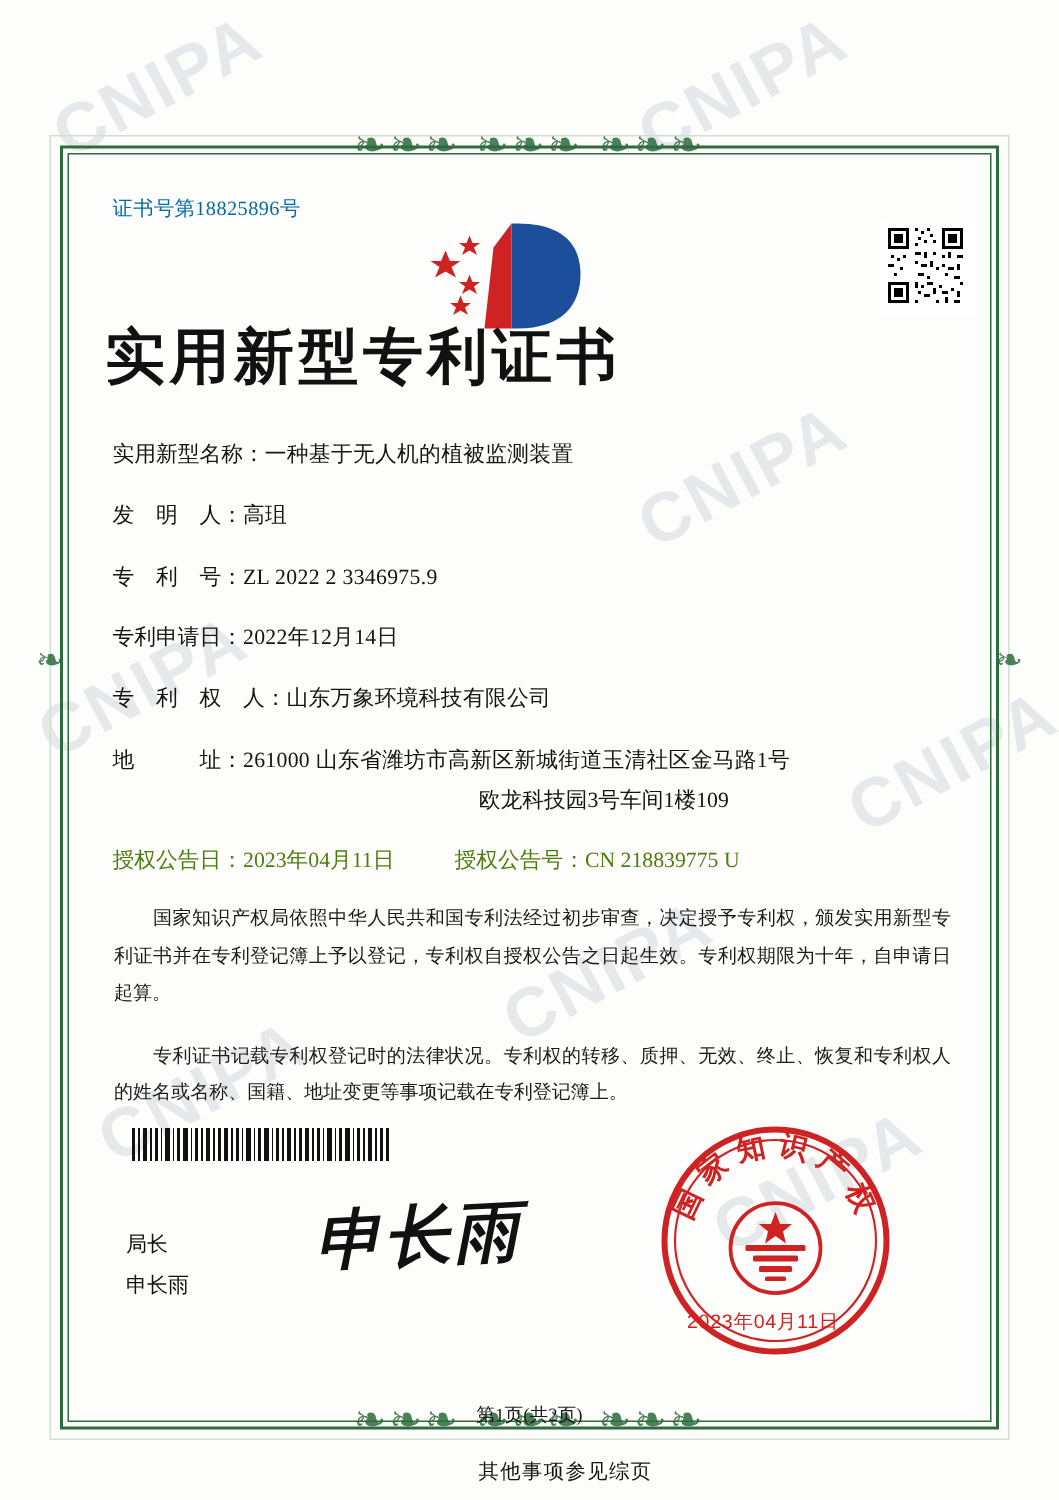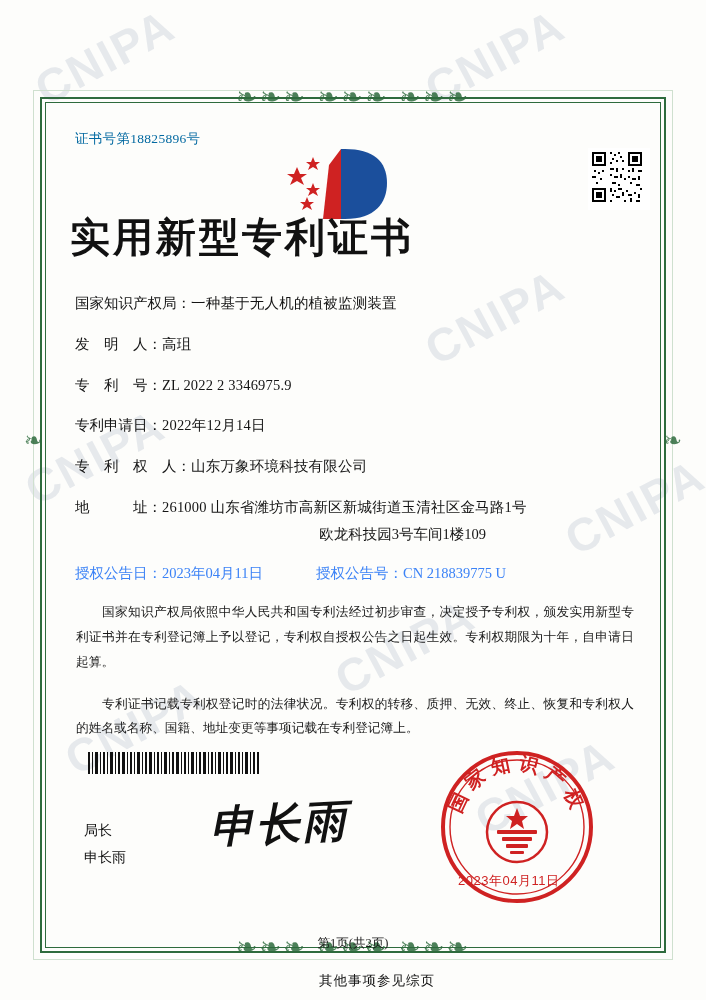--- a/index.html
+++ b/index.html
@@ -154,23 +154,23 @@
   }
   .field-cont {
     font-size: 14.5px;
     color: #141414;
     margin: -14px 0 19px 95px;
     line-height: 1.5;
     text-align: center;
   }
   .row-two {
     display: flex;
-    gap: 53px;
+    gap: 40px;
     font-size: 14.5px;
-    color: #3b82f6;
+    color: #4d7c0f;
     margin: 0 0 14px 5px;
     white-space: nowrap;
   }
 
   .para {
     font-size: 12.7px;
     color: #1a1a1a;
     line-height: 1.95;
     text-align: justify;
     margin: 17px 6px 12px 6px;
@@ -345,21 +345,21 @@
     </svg>
   </div>
 
   <div class="content">
 
     <div class="cert-no">证书号第18825896号</div>
 
     <div class="title">实用新型专利证书</div>
 
     <div class="field">
-      <span class="lab">国家知识产权局：</span><span class="val">一种基于无人机的植被监测装置</span>
+      <span class="lab">实用新型名称：</span><span class="val">一种基于无人机的植被监测装置</span>
     </div>
 
     <div class="field">
       <span class="lab">发　明　人：</span><span class="val">高珇</span>
     </div>
 
     <div class="field">
       <span class="lab">专　利　号：</span><span class="val">ZL 2022 2 3346975.9</span>
     </div>
 

